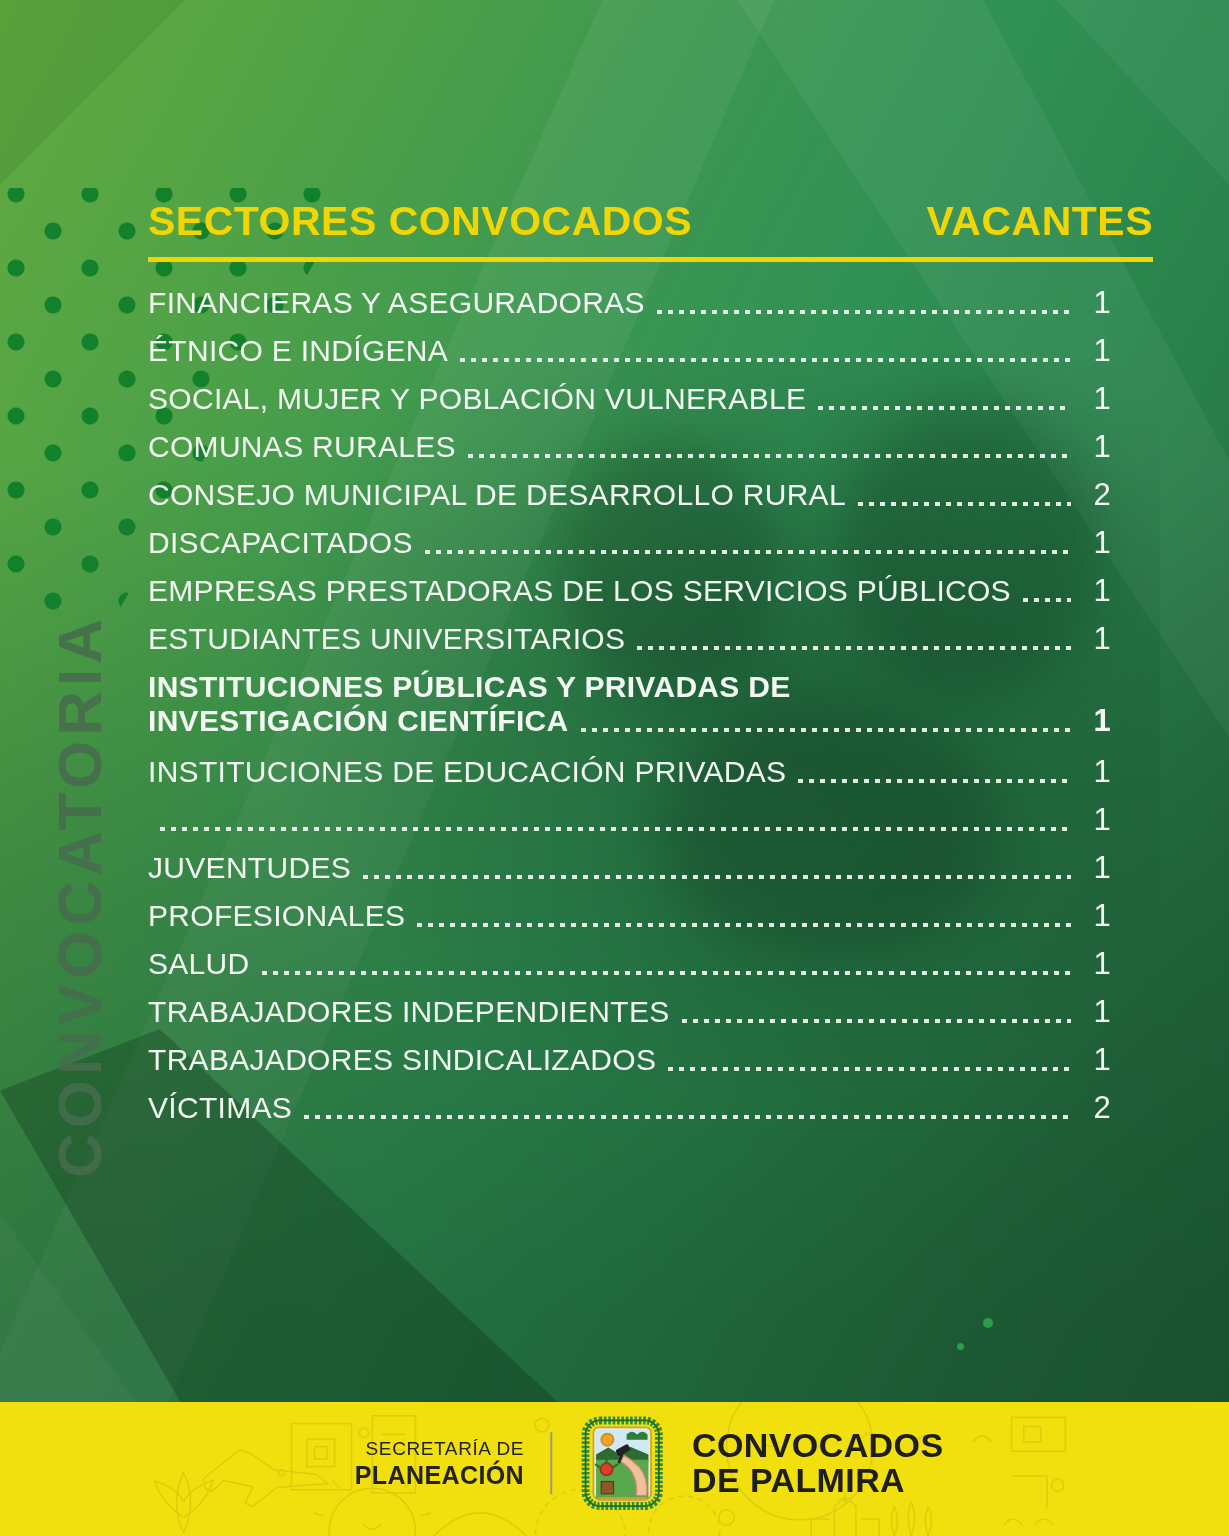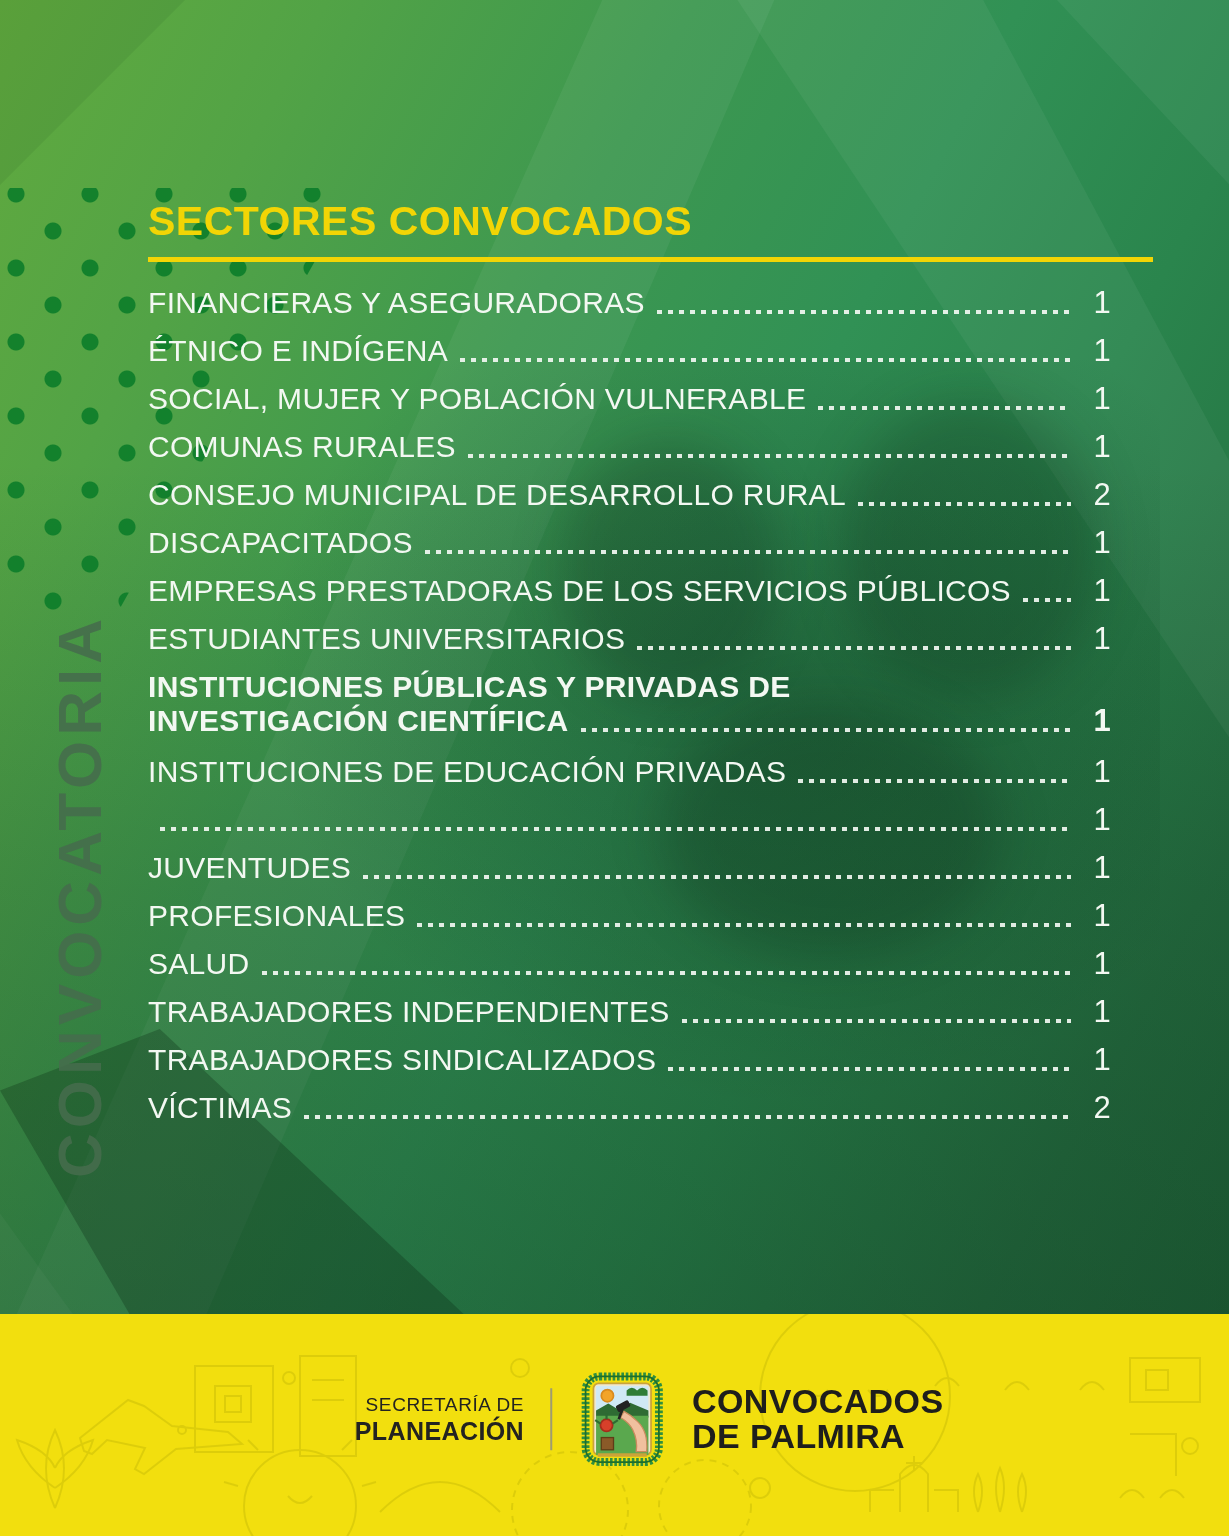--- a/index.html
+++ b/index.html
@@ -80,21 +80,21 @@
   .row-block .row-line1{font-size:30px;line-height:34px;letter-spacing:.3px;}
   .row-block .row{margin-bottom:0;}
   .row .label{font-size:30px;line-height:34px;letter-spacing:.3px;white-space:nowrap;}
   .leader{flex:1;height:4px;margin:0 14px 6px 12px;align-self:flex-end;
     background:repeating-linear-gradient(90deg,rgba(242,248,242,.92) 0 5px,rgba(0,0,0,0) 5px 11px);}
   .value{font-size:31px;line-height:34px;min-width:34px;text-align:center;}
   .sector-list > :nth-child(10){margin-top:17px;}
   .sector-list > :nth-child(9){margin-top:6px;font-weight:bold;}
 
   
-  .footer{position:absolute;left:0;right:0;bottom:0;height:222px;background:#f2df0e;}
+  .footer{position:absolute;left:0;right:0;bottom:0;height:134px;background:#f2df0e;}
   .footer-pattern{position:absolute;inset:0;width:100%;height:100%;opacity:.5;}
   .footer-content{
     position:absolute;left:50%;top:50%;
     transform:translate(-47%,-56%);
     display:flex;align-items:center;gap:26px;
   }
   .secretaria{text-align:right;color:#232321;}
   .secretaria-top{font-size:19px;font-weight:400;letter-spacing:.6px;line-height:1.25;}
   .secretaria-bottom{font-size:25px;font-weight:800;letter-spacing:.4px;line-height:1.15;padding-left:32px;}
   .footer-divider{width:2px;height:62px;background:#8f9183;opacity:.85;}
@@ -120,20 +120,21 @@
   <div class="shade-bottom"></div>
   <div class="dots"></div>
   <div class="mini-dot d1"></div>
   <div class="mini-dot d2"></div>
 
   <div class="side-label">CONVOCATORIA</div>
 
   <div class="content">
     <div class="header-row">
       <div class="header-title">SECTORES CONVOCADOS</div>
+      <div class="header-vacantes">VACANTES</div>
     </div>
     <div class="header-underline"></div>
     <div class="sector-list">
         <div class="row-block">
           <div class="row">
             <span class="label">FINANCIERAS Y ASEGURADORAS</span>
             <span class="leader"></span>
             <span class="value">1</span>
           </div>
         </div>

